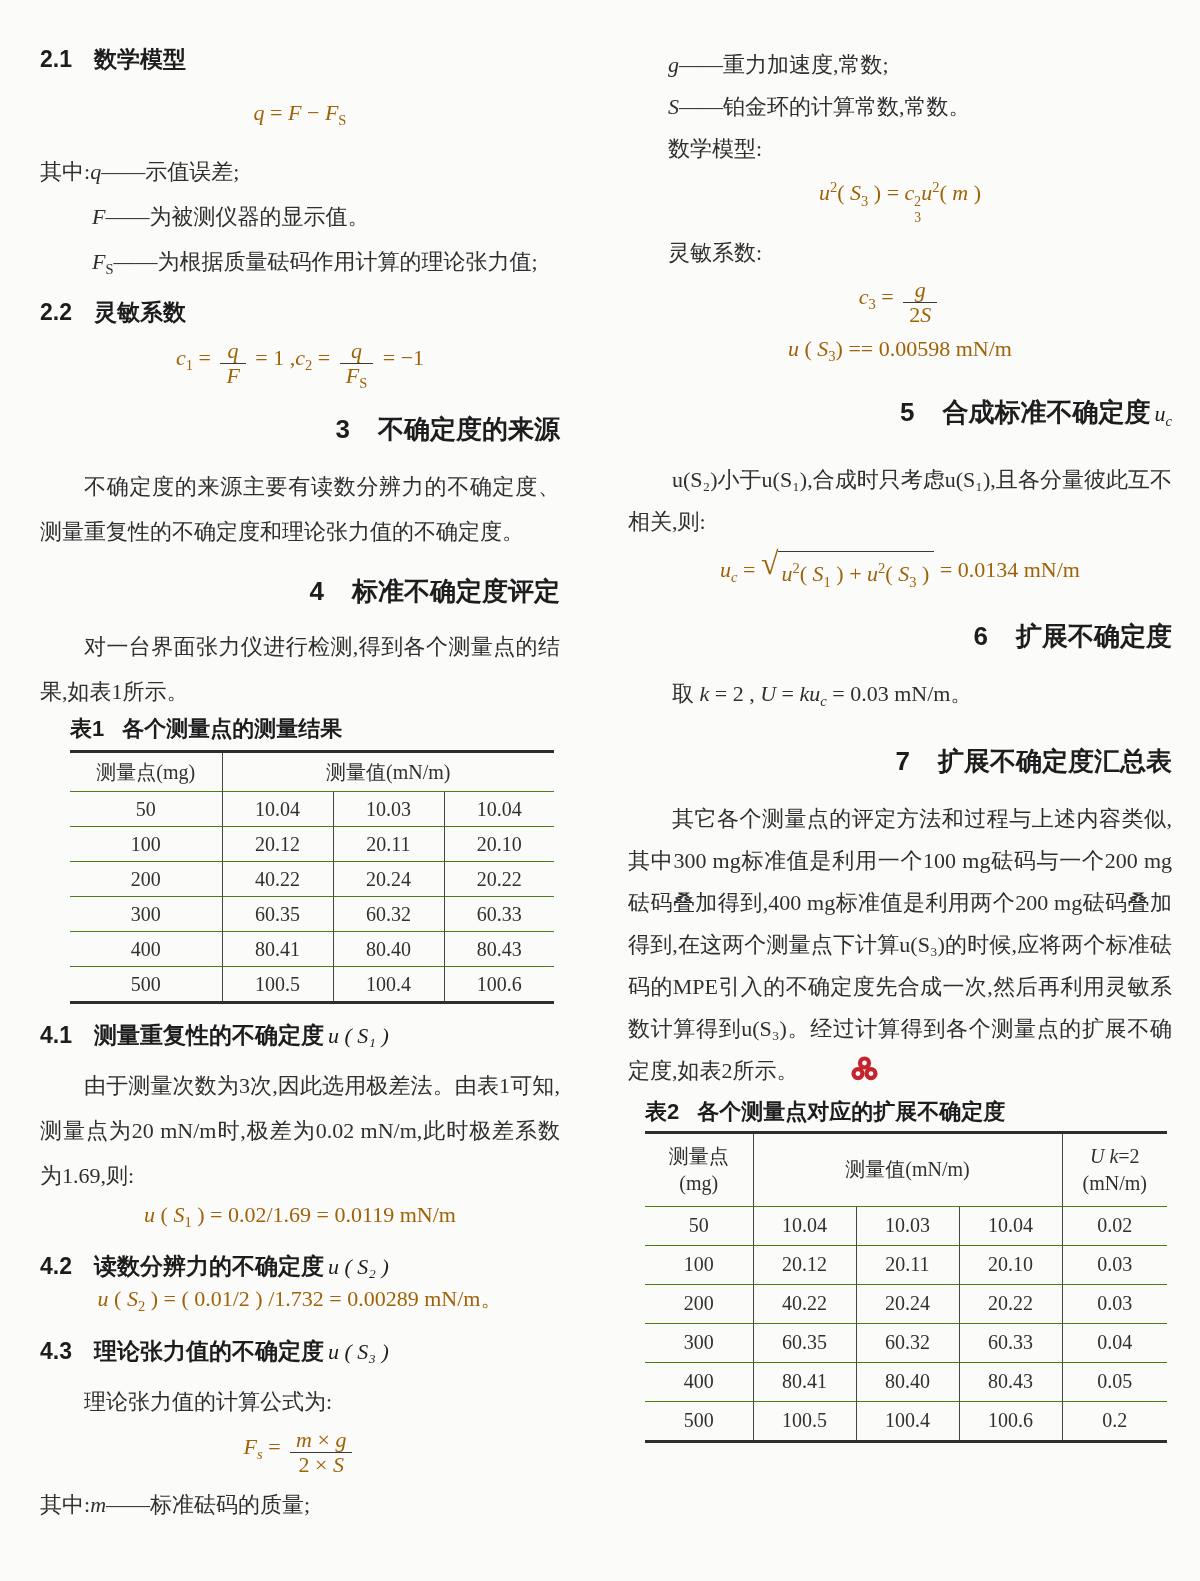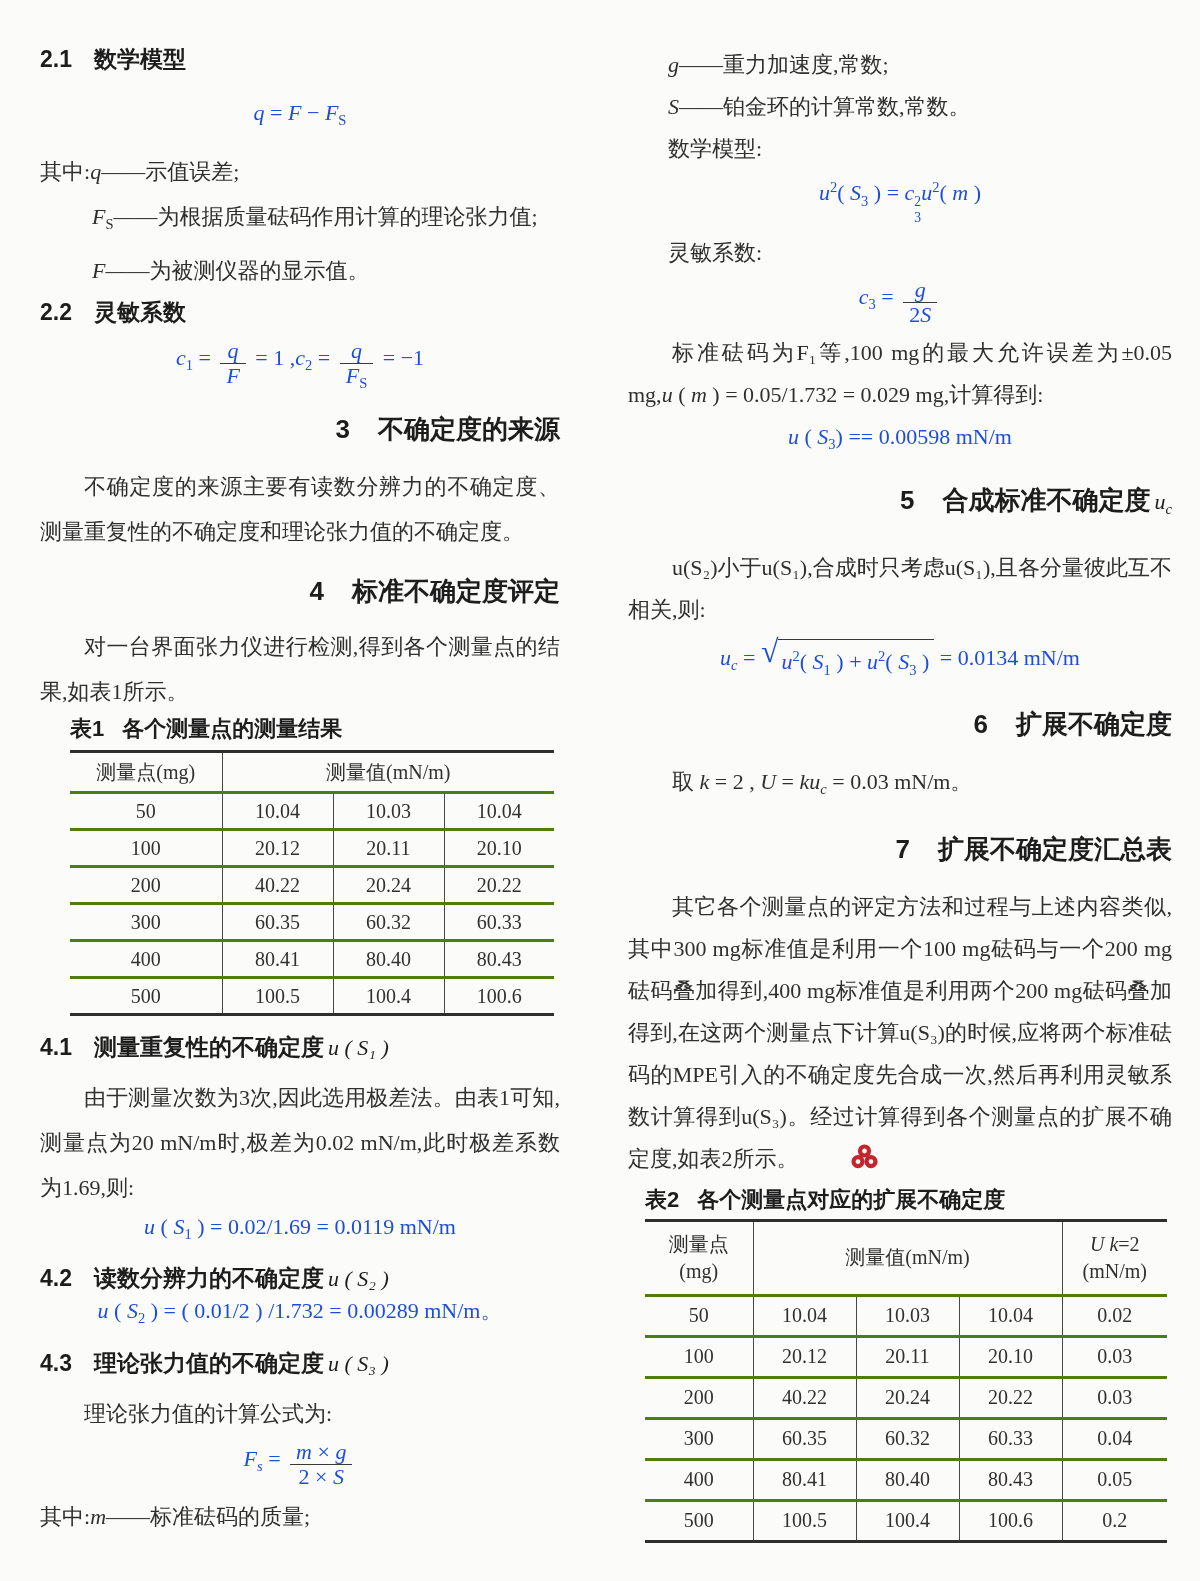--- a/index.html
+++ b/index.html
@@ -21,38 +21,38 @@
 
   
   .bp{font-size:22px;line-height:45px;margin:0;color:#2f2f2f;}
   .col-right .bp{line-height:42px;}
   .just{text-align:justify;}
   .ind{text-indent:2em;}
   .hang{padding-left:52px;}
   .rind{padding-left:40px;}
 
   
-  .formula{font-size:22px;line-height:30px;text-align:center;margin:0;color:#1d4ed8;}
+  .formula{font-size:22px;line-height:30px;text-align:center;margin:0;color:#a16207;}
   .it{font-style:italic;font-family:"Liberation Serif","DejaVu Serif",serif;}
   .formula sub,.bp sub,.hd sub{font-size:66%;}
   .formula sup{font-size:66%;}
   .frac{display:inline-block;vertical-align:-0.85em;text-align:center;line-height:1.12;margin:0 4px;}
   .fnum,.fden{display:block;padding:0 6px;}
   .fden{border-top:1.6px solid #3a3a3a;}
   .ss{display:inline-flex;flex-direction:column;font-size:62%;line-height:1.15;
       vertical-align:-0.45em;text-align:left;}
   .sqrt{display:inline-flex;align-items:flex-start;}
   .rad{font-size:1.45em;line-height:1;transform:translateY(-3px);}
   .radicand{border-top:1.8px solid #3a3a3a;padding:1px 5px 0 3px;}
 
   
   table.dt{border-collapse:collapse;table-layout:fixed;font-size:20px;color:#303030;
            border-top:3px solid #2e2e2e;border-bottom:3px solid #2e2e2e;}
   table.dt th,table.dt td{text-align:center;font-weight:400;padding:0;}
-  table.dt td{border-top:3px solid #4d7c0f;}
+  table.dt td{border-top:1px solid #4d7c0f;}
   table.dt th:not(:first-child),table.dt td:not(:first-child){border-left:1px solid #474747;}
   .t1{width:484px;margin-left:30px;}
   .t1 th{height:38px;}
   .t1 td{height:34px;}
   .t2{width:522px;margin-left:17px;}
   .t2 th{height:72px;line-height:1.35;}
   .t2 td{height:38px;}
   .tcap{font-family:"Liberation Sans","DejaVu Sans",sans-serif;font-weight:700;
         font-size:22px;line-height:30px;color:#1d1d1d;text-align:left;}
   .tcap .cl{margin-right:18px;}
@@ -76,22 +76,22 @@
     <h3 class="subsec">
       <span class="num">2.1</span><span>数学模型</span>
     </h3>
 
     <div class="formula mt24">
       <span class="it">q</span><span> = </span><span class="it">F</span><span> − </span><span class="it">F</span><sub>S</sub>
     </div>
 
     <div class="mt14">
       <p class="bp"><span>其中:</span><span class="it">q</span><span>——示值误差;</span></p>
+      <p class="bp hang"><span class="it">F</span><span>——为被测仪器的显示值。</span></p>
       <p class="bp hang"><span class="it">F</span><sub>S</sub><span>——为根据质量砝码作用计算的理论张力值;</span></p>
-      <p class="bp hang"><span class="it">F</span><span>——为被测仪器的显示值。</span></p>
     </div>
 
     <h3 class="subsec mt4">
       <span class="num">2.2</span><span>灵敏系数</span>
     </h3>
 
     <div class="formula mt12">
       <span class="it">c</span><sub>1</sub><span> = </span><span class="frac"><span class="fnum it">q</span><span class="fden it">F</span></span><span> = 1 ,</span><span class="it">c</span><sub>2</sub><span> = </span><span class="frac"><span class="fnum it">q</span><span class="fden"><span class="it">F</span><sub>S</sub></span></span><span> = −1</span>
     </div>
 
@@ -212,21 +212,20 @@
           <span>3</span>
         </span><span class="it">u</span><sup>2</sup><span>( </span><span class="it">m</span><span> )</span>
     </div>
 
     <p class="bp rind mt6">灵敏系数:</p>
 
     <div class="formula mt4">
       <span class="it">c</span><sub>3</sub><span> = </span><span class="frac"><span class="fnum it">g</span><span class="fden"><span>2</span><span class="it">S</span></span></span>
     </div>
 
-    <p class="bp just ind mt4"><span>标准砝码为F₁等,100 mg的最大允许误差为±0.05 mg,</span><span class="it">u</span><span> ( </span><span class="it">m</span><span> ) = 0.05/1.732 = 0.029 mg,计算得到:</span></p>
 
     <div class="formula mt6">
       <span class="it">u</span><span> ( </span><span class="it">S</span><sub>3</sub><span>) == 0.00598 mN/m</span>
     </div>
 
     <h2 class="sec mt24 hd">
       <span class="num">5</span><span>合成标准不确定度</span><span class="hmath"><span class="it">u</span><sub class="it">c</sub></span>
     </h2>
 
     <p class="bp just ind mt20">u(S₂)小于u(S₁),合成时只考虑u(S₁),且各分量彼此互不相关,则:</p>

